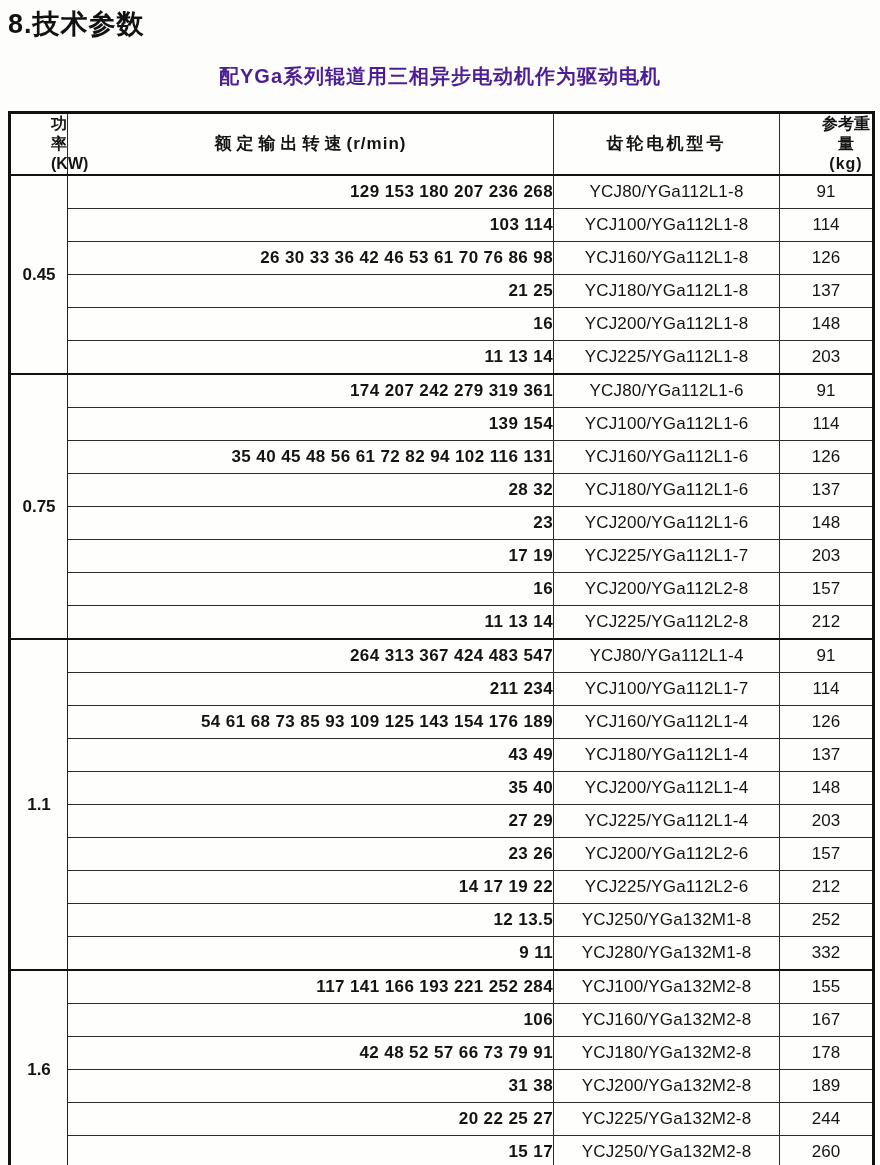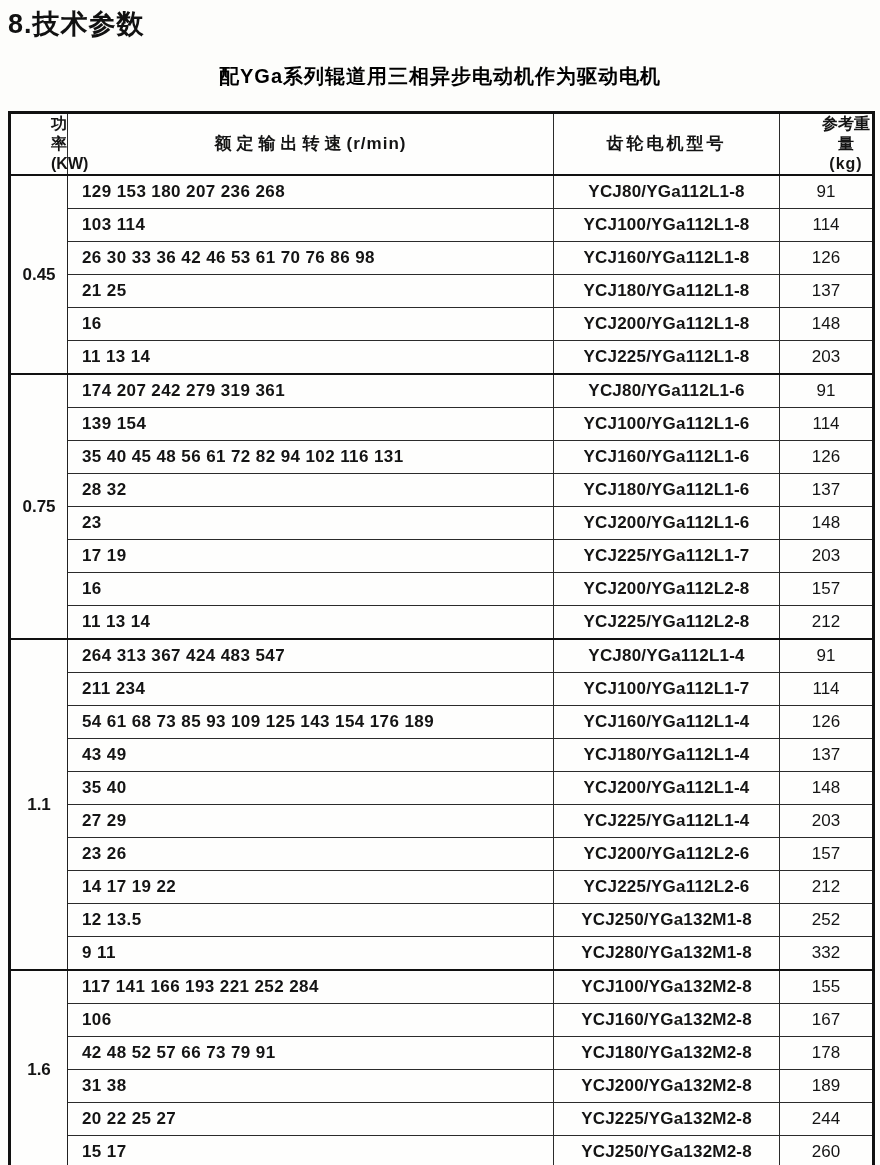--- a/index.html
+++ b/index.html
@@ -22,21 +22,21 @@
     font-weight: 700;
     letter-spacing: 1px;
     color: #111;
   }
   .table-subtitle {
     margin-top: 21px;
     text-align: center;
     font-size: 20px;
     font-weight: 700;
     letter-spacing: 1px;
-    color: #000000;
+    color: #4c1d95;
   }
   table.spec-table {
     border-collapse: collapse;
     table-layout: fixed;
     width: 864px;
     margin: 21px 8px 0 8px;
     border: 3px solid #111;
   }
   col.c-power  { width: 58px; }
   col.c-speed  { width: 486px; }
@@ -69,28 +69,28 @@
   }
   td.power-cell {
     text-align: center;
     font-weight: 700;
     font-size: 17px;
     border-left: 3px solid #111;
     border-right: 1.6px solid #222;
   }
   td.speed-cell {
     padding-left: 14px;
-    text-align: left;
+    text-align: right;
     font-weight: 600;
     letter-spacing: 0.4px;
     white-space: nowrap;
   }
   td.model-cell {
     text-align: center;
-    font-weight: 700;
+    font-weight: 400;
     letter-spacing: 0.2px;
     white-space: nowrap;
   }
   td.weight-cell {
     text-align: center;
     font-weight: 400;
   }
   tr.group-start td { border-top: 2px solid #111; }
 </style>
 </head>

